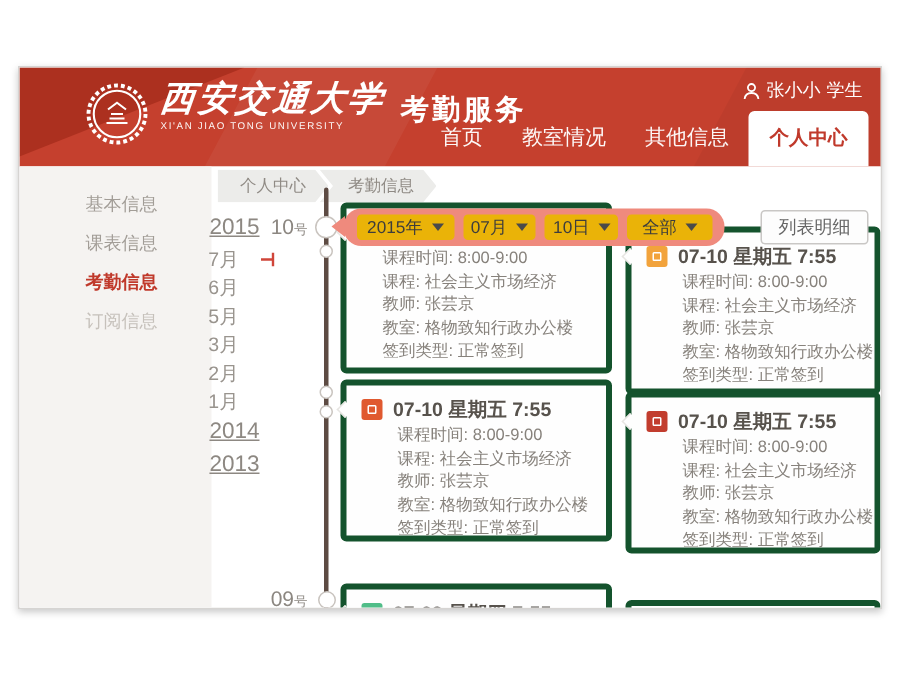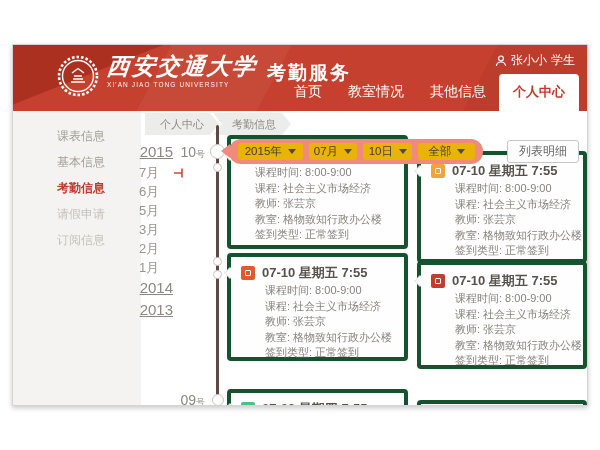--- a/index.html
+++ b/index.html
@@ -127,24 +127,23 @@
         <div class="nav-item">首页</div>
         <div class="nav-item">教室情况</div>
         <div class="nav-item">其他信息</div>
         <div class="nav-tab">个人中心</div>
       </div>
     </div>
 
     <div class="content">
 
       <div class="sidebar">
+        <div class="side-item">基本信息</div>
         <div class="side-item">课表信息</div>
-        <div class="side-item">基本信息</div>
         <div class="side-item active">考勤信息</div>
-        <div class="side-item muted">请假申请</div>
         <div class="side-item muted">订阅信息</div>
       </div>
 
       <div class="breadcrumb">
         <div class="bc first">个人中心</div>
         <div class="bc">考勤信息</div>
       </div>
 
       <div class="yearnav">
         <div class="yn-year">2015</div>

